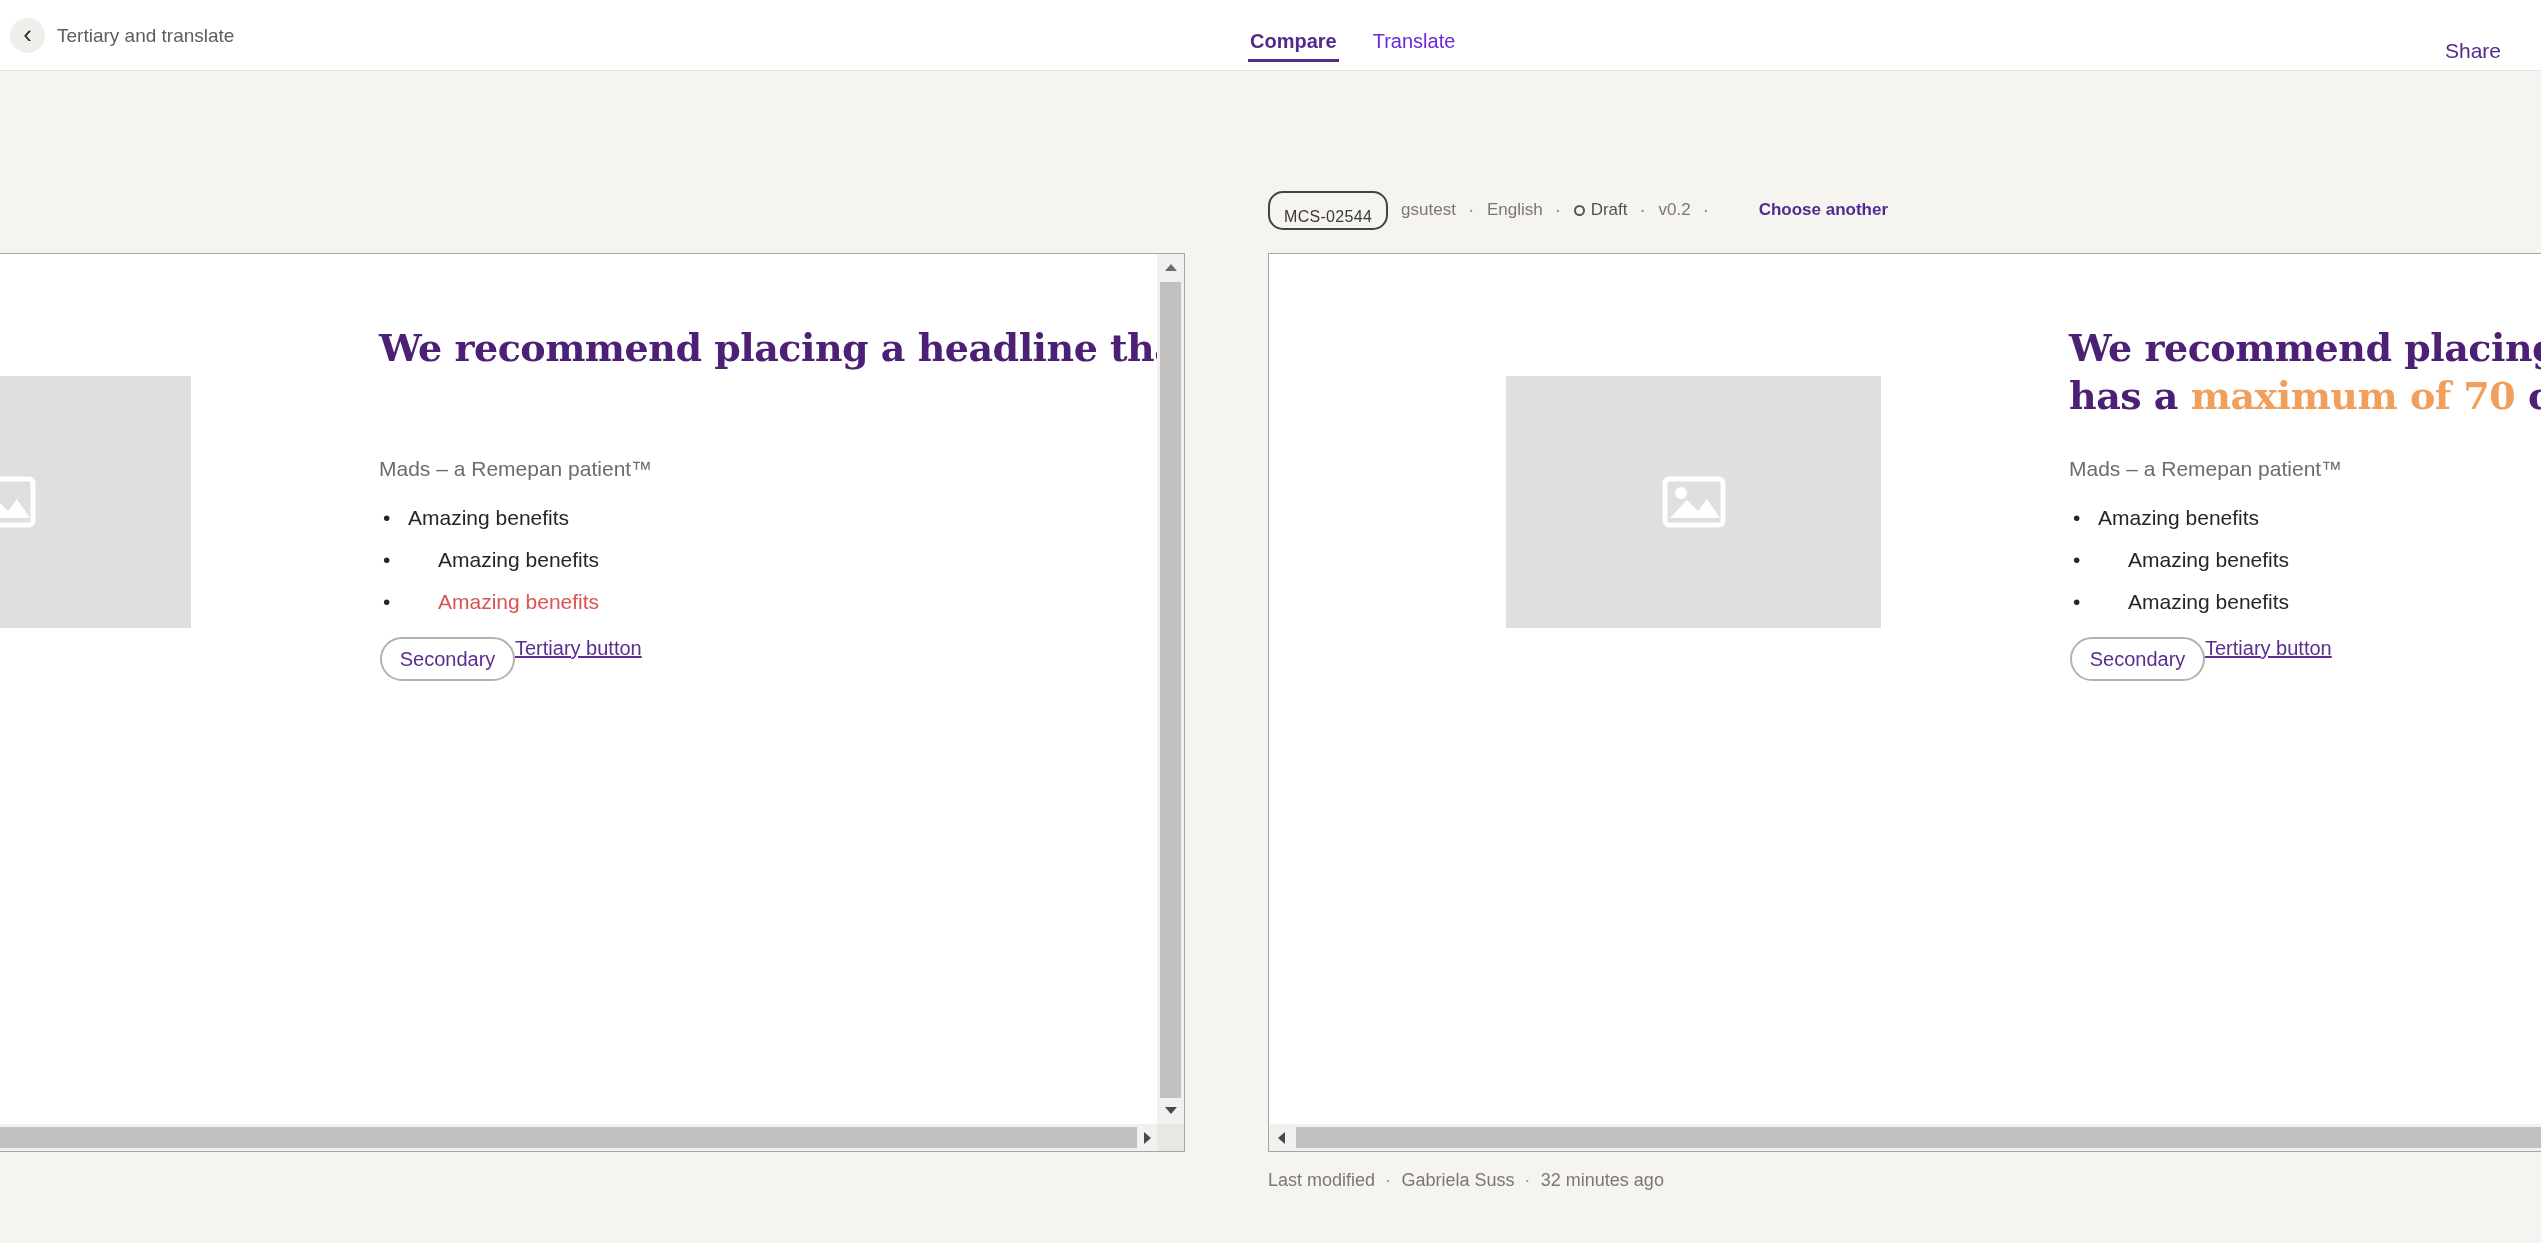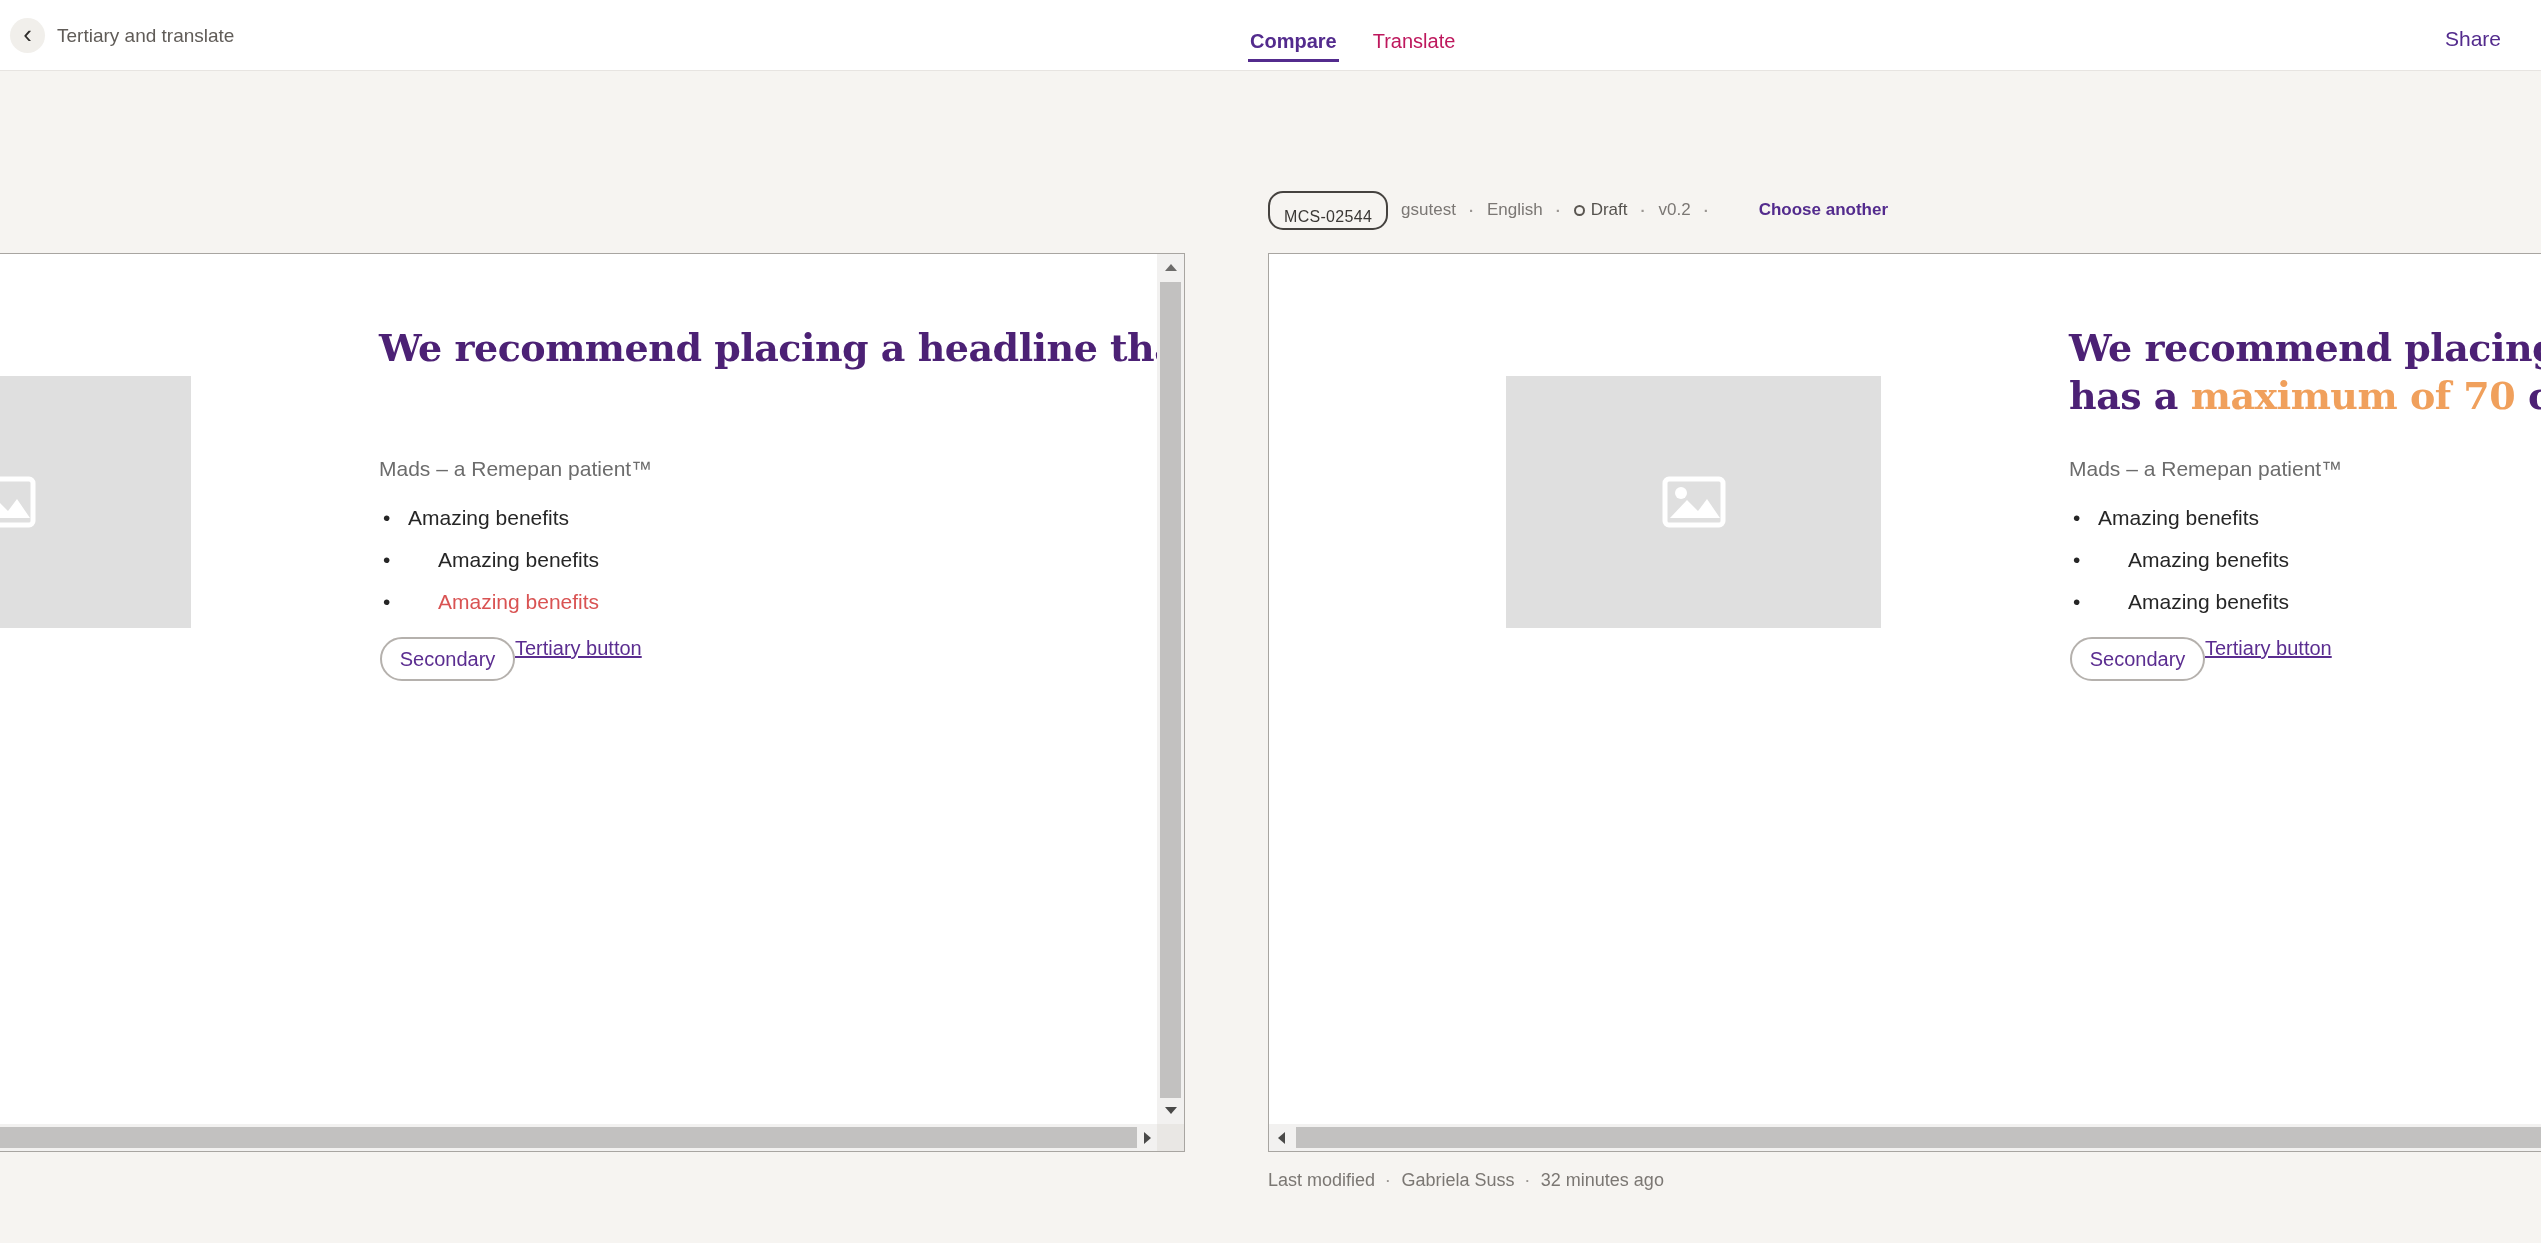--- a/index.html
+++ b/index.html
@@ -20,23 +20,23 @@
 
   
   .topbar{position:absolute;left:0;top:0;width:2541px;height:71px;background:#fff;
     border-bottom:1px solid #e7e4e1;}
   .back-btn{position:absolute;left:10px;top:18px;width:35px;height:35px;border-radius:50%;
     background:#f1efeb;display:flex;align-items:center;justify-content:center;cursor:pointer;}
   .back-btn span{font-size:26px;line-height:1;color:#2f2d2b;margin-top:-4px;}
   .topbar-title{position:absolute;left:57px;top:0;height:71px;display:flex;align-items:center;
     font-size:19px;color:#605c58;}
   .top-tabs{position:absolute;left:1248px;top:0;height:87px;display:flex;gap:32px;align-items:center;}
-  .top-tab{font-size:20px;color:#be185d;padding:4px 2px 6px 2px;border-bottom:3px solid transparent;cursor:pointer;}
+  .top-tab{font-size:20px;color:#6d28d9;padding:4px 2px 6px 2px;border-bottom:3px solid transparent;cursor:pointer;}
   .top-tab.active{color:var(--accent);border-bottom-color:var(--accent);font-weight:bold;}
-  .share-btn{position:absolute;right:40px;top:0;height:78px;display:flex;align-items:center;
+  .share-btn{position:absolute;right:40px;top:12px;height:78px;display:flex;align-items:center;
     font-size:21px;color:var(--accent);font-weight:500;cursor:pointer;}
 
   
   .subheader{position:absolute;left:0;top:71px;width:2541px;height:120px;background:var(--page-bg);}
   .sub-title{position:absolute;left:30px;top:0;height:120px;display:flex;align-items:center;
     font-size:19px;color:var(--ui-gray);}
   .view-tabs{position:absolute;right:45px;top:0;height:120px;display:flex;gap:28px;align-items:center;}
   .view-tab{font-size:19px;color:#8a8682;padding:3px 1px 6px 1px;border-bottom:3px solid transparent;cursor:pointer;}
   .view-tab.active{color:#433e52;font-weight:bold;border-bottom-color:var(--accent);}
 

